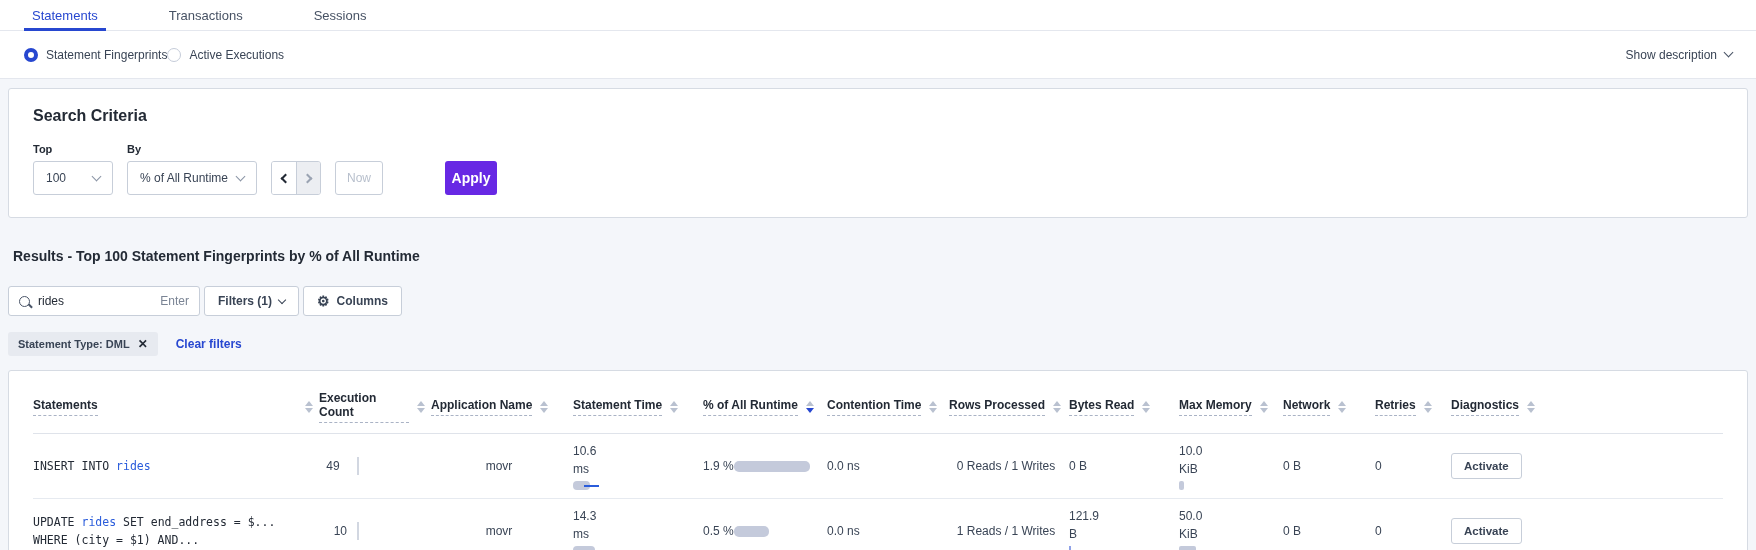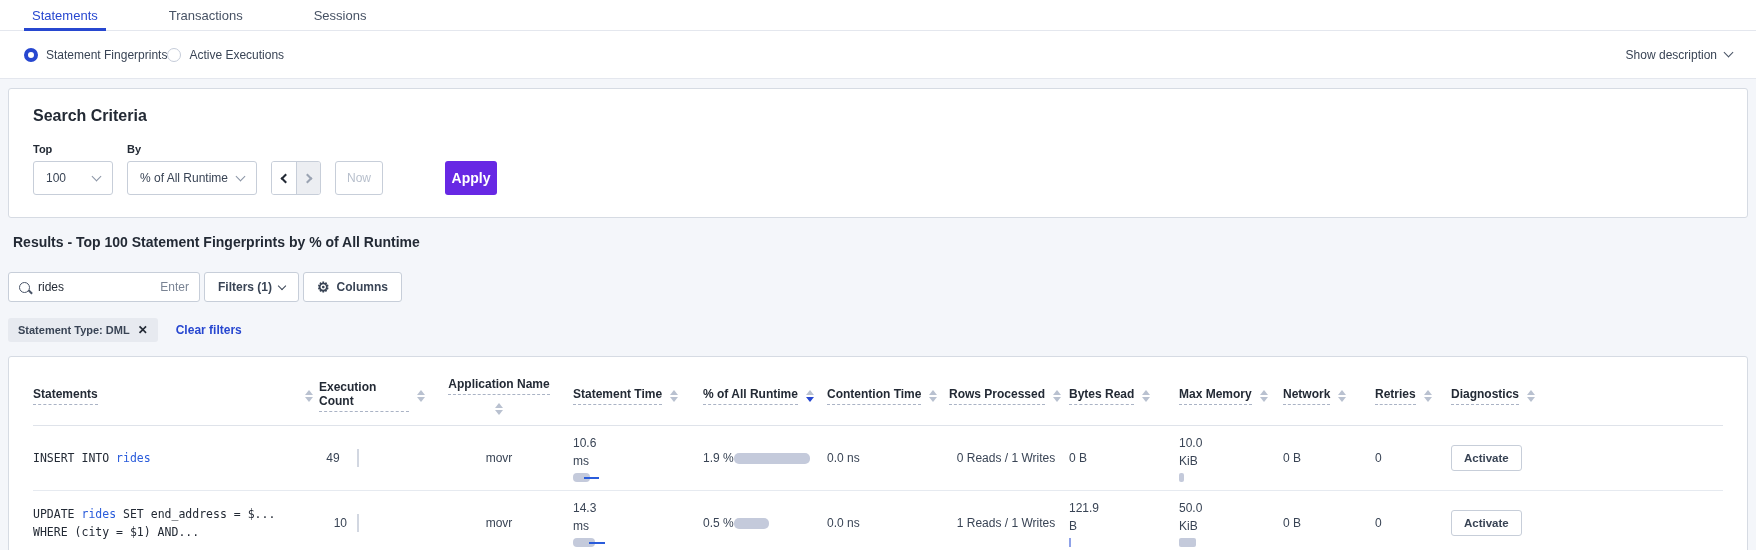--- a/index.html
+++ b/index.html
@@ -39,42 +39,42 @@
   .time-left { display:flex; align-items:center; gap:8px; }
   .badge-1h { background:#e1e4ea; border-radius:3px; font-size:11px; font-weight:bold; color:#394455; padding:2px 6px; }
   .nav-group { display:flex; border:1px solid #c7ced9; border-radius:3px; overflow:hidden; height:34px; }
   .nav-btn { width:24px; display:flex; align-items:center; justify-content:center; background:#fff; cursor:pointer; }
   .nav-btn.disabled { background:#eceef2; cursor:default; }
   .arr-l { width:7px; height:7px; border-left:2px solid #232a35; border-bottom:2px solid #232a35; transform:rotate(45deg); margin-left:3px; }
   .arr-r { width:7px; height:7px; border-right:2px solid #9aa3b2; border-top:2px solid #9aa3b2; transform:rotate(45deg); margin-right:3px; }
   .now-btn { border:1px solid #c7ced9; border-radius:3px; height:34px; width:48px; background:#fff; color:#b7bfcc; font-size:12px; cursor:pointer; font-family:inherit; }
   .apply-btn { border:none; border-radius:3px; height:34px; width:52px; background:#6728e4; color:#fff; font-size:14px; font-weight:bold; cursor:pointer; font-family:inherit; margin-left:48px; }
   
-  .results-title { font-size:14px; font-weight:bold; margin:16px 8px 0; padding-left:5px; }
+  .results-title { font-size:14px; font-weight:bold; margin:30px 8px 0; padding-left:5px; }
   .ctrl-row { display:flex; align-items:center; margin:22px 8px 0; }
   .searchbox { width:192px; height:30px; border:1px solid #c7ced9; border-radius:3px; background:#fff; display:flex; align-items:center; padding:0 10px; gap:8px; }
   .searchbox input { border:none; outline:none; flex:1; font-size:12px; font-family:inherit; color:#232a35; min-width:0; background:transparent; }
   .enter-lbl { color:#7a8494; font-size:12px; cursor:pointer; }
   .btn { border:1px solid #c7ced9; border-radius:3px; height:30px; background:#fff; display:flex; align-items:center; gap:7px; padding:0 13px; font-size:12px; font-weight:bold; color:#394455; cursor:pointer; font-family:inherit; }
   .ml14 { margin-left:4px; }
   .right-stats { margin-left:auto; display:flex; align-items:center; font-size:12px; color:#394455; }
   .stats-divider { width:1px; height:26px; background:#c7ced9; margin:0 14px; }
   .link { color:#2747d0; font-weight:bold; cursor:pointer; font-size:12px; text-decoration:none; }
   .chip-row { display:flex; align-items:center; gap:18px; margin:16px 8px 0; }
   .chip { background:#e7eaf0; border-radius:3px; height:24px; display:flex; align-items:center; gap:8px; padding:0 10px; font-size:11px; font-weight:bold; color:#394455; }
   .chip-x { font-size:12px; color:#232a35; cursor:pointer; font-weight:bold; }
   
   .table-panel { margin:14px 8px 0; padding:6px 24px 14px; }
   .trow { display:flex; align-items:center; }
   .thead { border-bottom:1px solid #dfe3ea; padding:14px 0 10px; }
   .tbody-row { border-bottom:1px solid #e6eaf0; padding:8px 0; min-height:50px; align-items:center; }
   .col { flex-shrink:0; padding-right:6px; }
   .c-stmt { width:286px; flex-shrink:0; }
   .c-exec { width:112px; }
-  .c-app { width:142px;flex-direction:column; }
+  .c-app { width:142px; }
   .c-time { width:130px; }
   .c-run { width:124px; }
   .c-cont { width:122px; }
   .c-rows { width:120px; }
   .c-bytes { width:110px; }
   .c-mem { width:104px; }
   .c-net { width:92px; }
   .c-ret { width:76px; }
   .c-diag { width:100px; }
   .hcell { display:flex; align-items:center; gap:8px; font-size:12px; font-weight:bold; color:#232a35; }

